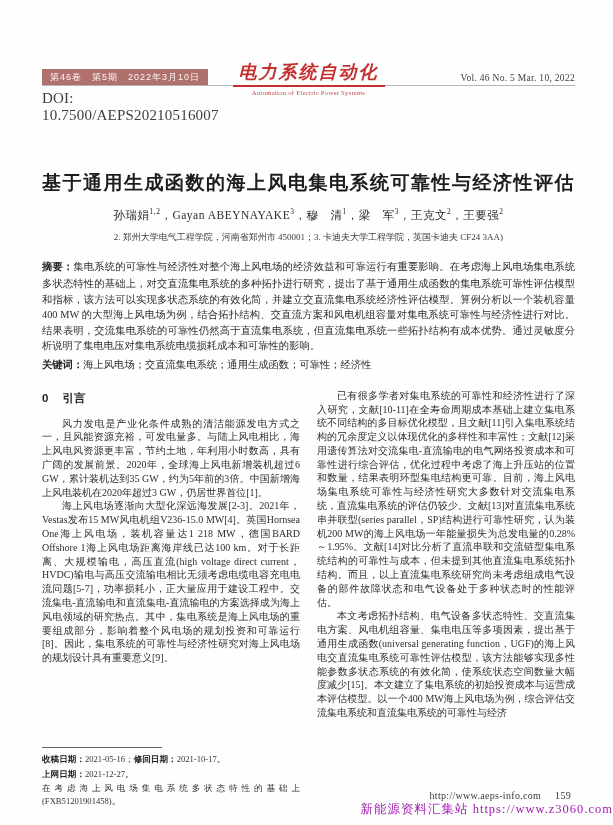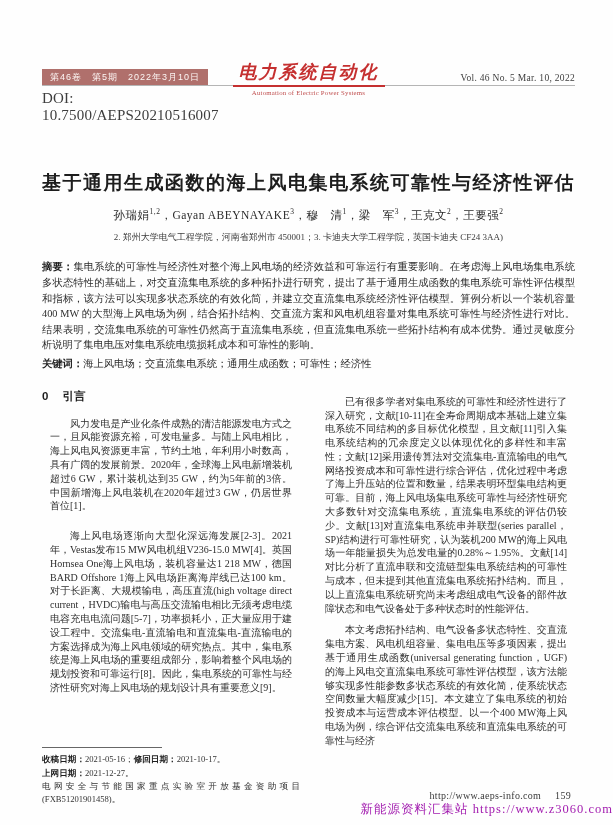--- a/index.html
+++ b/index.html
@@ -34,33 +34,33 @@
     margin-top:46px;text-align:center;font-size:19px;font-weight:700;
     letter-spacing:1.5px;color:#1d1d1d;
     font-family:"Liberation Sans","DejaVu Sans",sans-serif;
   }
   .authors{margin-top:11px;text-align:center;font-size:11.5px;color:#2a2a2a;letter-spacing:0.5px;}
   .authors sup{font-size:7.5px;}
   .affils{margin-top:7px;text-align:center;font-size:9px;line-height:1.6;color:#3c3c3c;}
   
   .abstract{margin-top:15px;font-size:10.3px;line-height:1.52;text-align:justify;color:#2c2c2c;}
   .abstract b,.keywords b,.fn b{
-    font-family:Liberation Serif, serif;font-weight:700;color:#1f1f1f;
+    font-family:Liberation Mono, monospace;font-weight:700;color:#1f1f1f;
   }
   .keywords{margin-top:3px;font-size:10.3px;line-height:1.52;text-align:justify;color:#2c2c2c;}
   
   .cols{margin-top:15px;display:flex;gap:17px;}
   .col{width:258px;font-size:10px;line-height:1.38;text-align:justify;color:#2d2d2d;}
   .col-left{display:flex;flex-direction:column;height:420px;}
   .intro-h{
     font-family:"Liberation Sans","DejaVu Sans",sans-serif;font-weight:700;
-    font-size:11.5px;color:#1d1d1d;margin:2px 0 4px;
+    font-size:11.5px;color:#1d1d1d;margin:2px 0 10px;
   }
   .intro-h .num{margin-right:14px;}
-  .col p{margin:8px;text-indent:2em;}
+  .col p{margin:0;text-indent:2em;}
   
   .fn{margin-top:auto;font-size:8.6px;line-height:1.55;color:#333;text-align:justify;}
   .fn-rule{width:120px;border-top:1px solid #666;margin-bottom:5px;}
   
   .footer{position:absolute;right:42px;bottom:24px;font-size:10px;color:#3a3a3a;letter-spacing:0.3px;}
   .footer .pageno{margin-left:14px;}
   .footer a{color:#3a3a3a;text-decoration:none;}
   .watermark{
     position:absolute;left:0;bottom:7px;width:100%;text-align:right;
     font-size:12.5px;color:#a21caf;letter-spacing:1px;
@@ -108,21 +108,21 @@
 
     <div class="col col-left">
       <div class="intro-h"><span class="num">0</span><span>引言</span></div>
       <p>风力发电是产业化条件成熟的清洁能源发电方式之一，且风能资源充裕，可发电量多。与陆上风电相比，海上风电风资源更丰富，节约土地，年利用小时数高，具有广阔的发展前景。2020年，全球海上风电新增装机超过6 GW，累计装机达到35 GW，约为5年前的3倍。中国新增海上风电装机在2020年超过3 GW，仍居世界首位[1]。</p>
       <p>海上风电场逐渐向大型化深远海发展[2-3]。2021年，Vestas发布15 MW风电机组V236-15.0 MW[4]。英国Hornsea One海上风电场，装机容量达1 218 MW，德国BARD Offshore 1海上风电场距离海岸线已达100 km。对于长距离、大规模输电，高压直流(high voltage direct current，HVDC)输电与高压交流输电相比无须考虑电缆电容充电电流问题[5-7]，功率损耗小，正大量应用于建设工程中。交流集电-直流输电和直流集电-直流输电的方案选择成为海上风电领域的研究热点。其中，集电系统是海上风电场的重要组成部分，影响着整个风电场的规划投资和可靠运行[8]。因此，集电系统的可靠性与经济性研究对海上风电场的规划设计具有重要意义[9]。</p>
 
       <div class="fn">
         <div class="fn-rule"></div>
         <div><b>收稿日期：</b><span>2021-05-16；</span><b>修回日期：</b><span>2021-10-17。</span></div>
         <div><b>上网日期：</b><span>2021-12-27。</span></div>
-        <div>电网安全与节能国家重点实验室开放基金资助项目(FXB51201901458)。</div>
+        <div>在考虑海上风电场集电系统多状态特性的基础上(FXB51201901458)。</div>
       </div>
     </div>
 
     <div class="col">
       <p>已有很多学者对集电系统的可靠性和经济性进行了深入研究，文献[10-11]在全寿命周期成本基础上建立集电系统不同结构的多目标优化模型，且文献[11]引入集电系统结构的冗余度定义以体现优化的多样性和丰富性；文献[12]采用遗传算法对交流集电-直流输电的电气网络投资成本和可靠性进行综合评估，优化过程中考虑了海上升压站的位置和数量，结果表明环型集电结构更可靠。目前，海上风电场集电系统可靠性与经济性研究大多数针对交流集电系统，直流集电系统的评估仍较少。文献[13]对直流集电系统串并联型(series parallel，SP)结构进行可靠性研究，认为装机200 MW的海上风电场一年能量损失为总发电量的0.28%～1.95%。文献[14]对比分析了直流串联和交流链型集电系统结构的可靠性与成本，但未提到其他直流集电系统拓扑结构。而且，以上直流集电系统研究尚未考虑组成电气设备的部件故障状态和电气设备处于多种状态时的性能评估。</p>
       <p>本文考虑拓扑结构、电气设备多状态特性、交直流集电方案、风电机组容量、集电电压等多项因素，提出基于通用生成函数(universal generating function，UGF)的海上风电交直流集电系统可靠性评估模型，该方法能够实现多性能参数多状态系统的有效化简，使系统状态空间数量大幅度减少[15]。本文建立了集电系统的初始投资成本与运营成本评估模型。以一个400 MW海上风电场为例，综合评估交流集电系统和直流集电系统的可靠性与经济</p>
     </div>
 
   </div>
 

